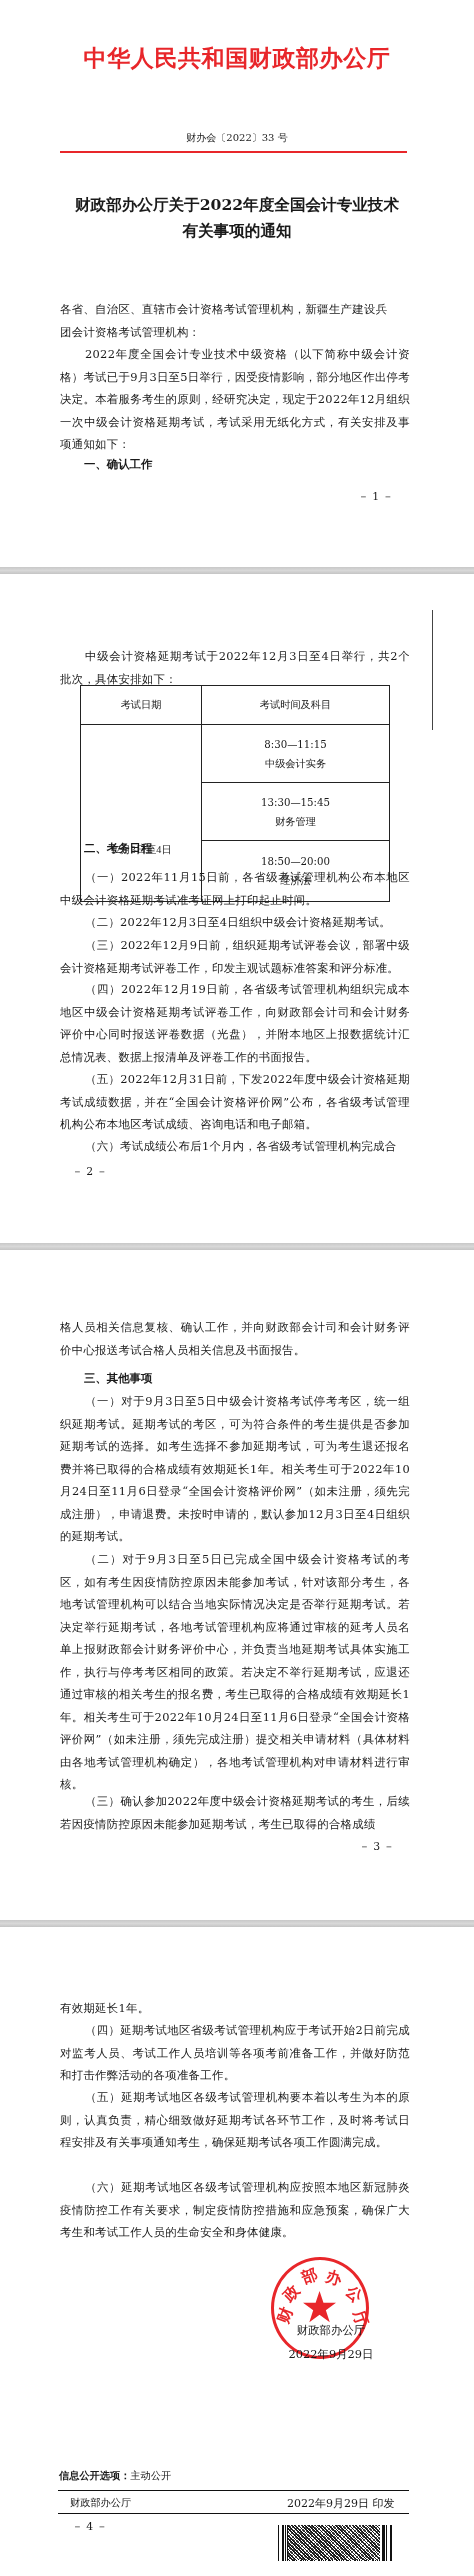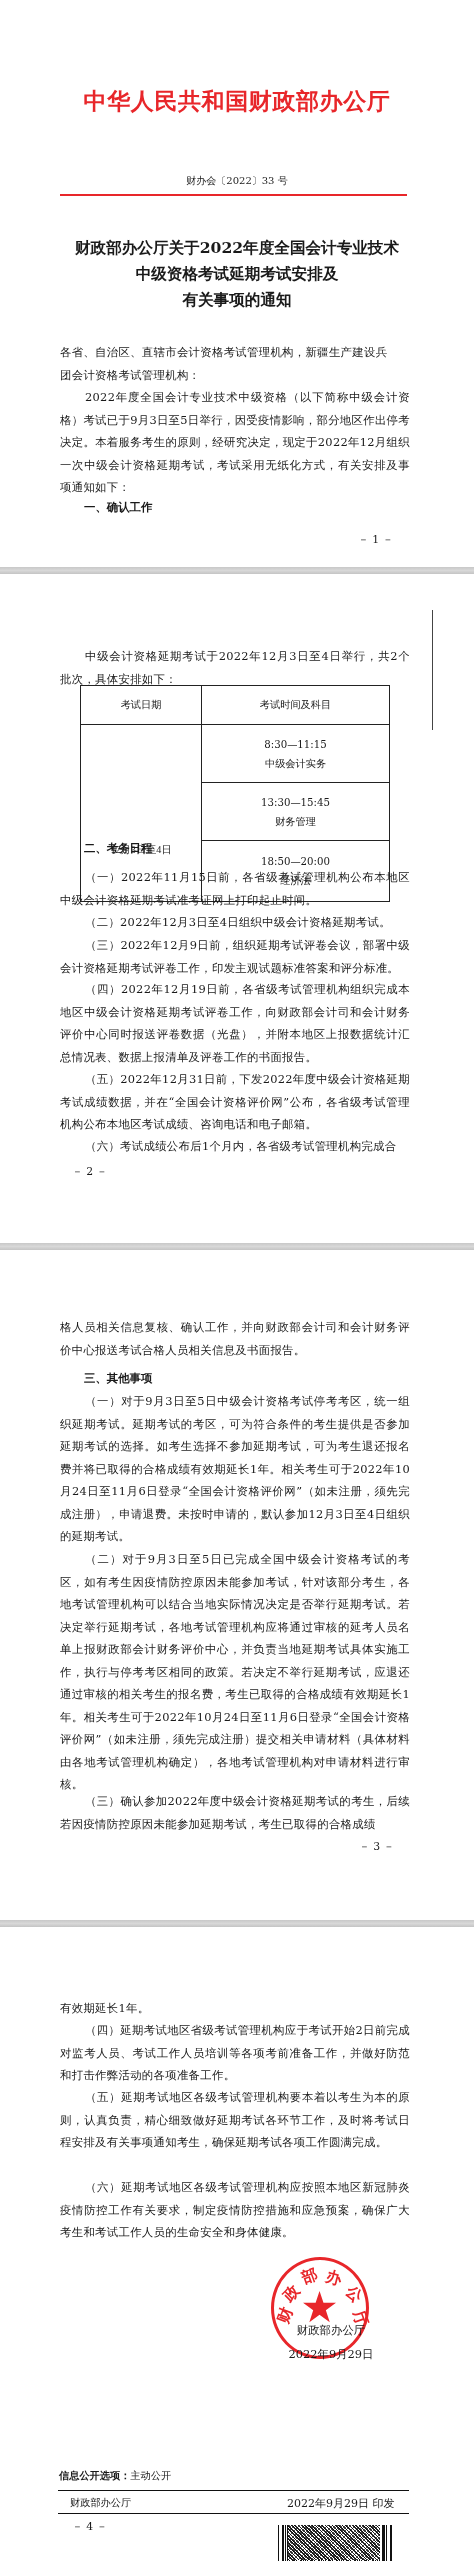--- a/index.html
+++ b/index.html
@@ -39,28 +39,27 @@
   .barcode-inner { position: absolute; left: 9.6px; top: 0; width: 92px; height: 35px;
                    background:
                      repeating-linear-gradient(45deg, #222 0 1.2px, #fff 1.2px 2.4px),
                      repeating-linear-gradient(-45deg, #555 0 0.6px, #fff 0.6px 1.8px);
                    background-blend-mode: multiply; }
   .dash-mark { position: absolute; left: 432px; width: 0.6px; background: #444; }
 </style>
 </head>
 <body>
 
-<div class="page" style="top:0; height:567px;margin-top:43px;">
+<div class="page" style="top:0; height:567px;">
   <div class="abs redhead">中华人民共和国财政部办公厅</div>
   <div class="abs docno">财办会〔2022〕33 号</div>
   <div class="abs redline"></div>
 
   <div class="abs title">
     <div>财政部办公厅关于2022年度全国会计专业技术</div>
-    <div>中级资格考试延期考试安排及</div>
     <div>有关事项的通知</div>
   </div>
 
   <div class="abs para" style="top:298px;">
     <div>各省、自治区、直辖市会计资格考试管理机构，新疆生产建设兵</div>
     <div>团会计资格考试管理机构：</div>
   </div>
   <div class="abs para indent" style="top:343px;">2022年度全国会计专业技术中级资格（以下简称中级会计资格）考试已于9月3日至5日举行，因受疫情影响，部分地区作出停考决定。本着服务考生的原则，经研究决定，现定于2022年12月组织一次中级会计资格延期考试，考试采用无纸化方式，有关安排及事项通知如下：</div>
   <div class="abs heading" style="top:457px;">一、确认工作</div>
   <div class="abs pnum" style="left:358px; top:490px;">－ 1 －</div>

